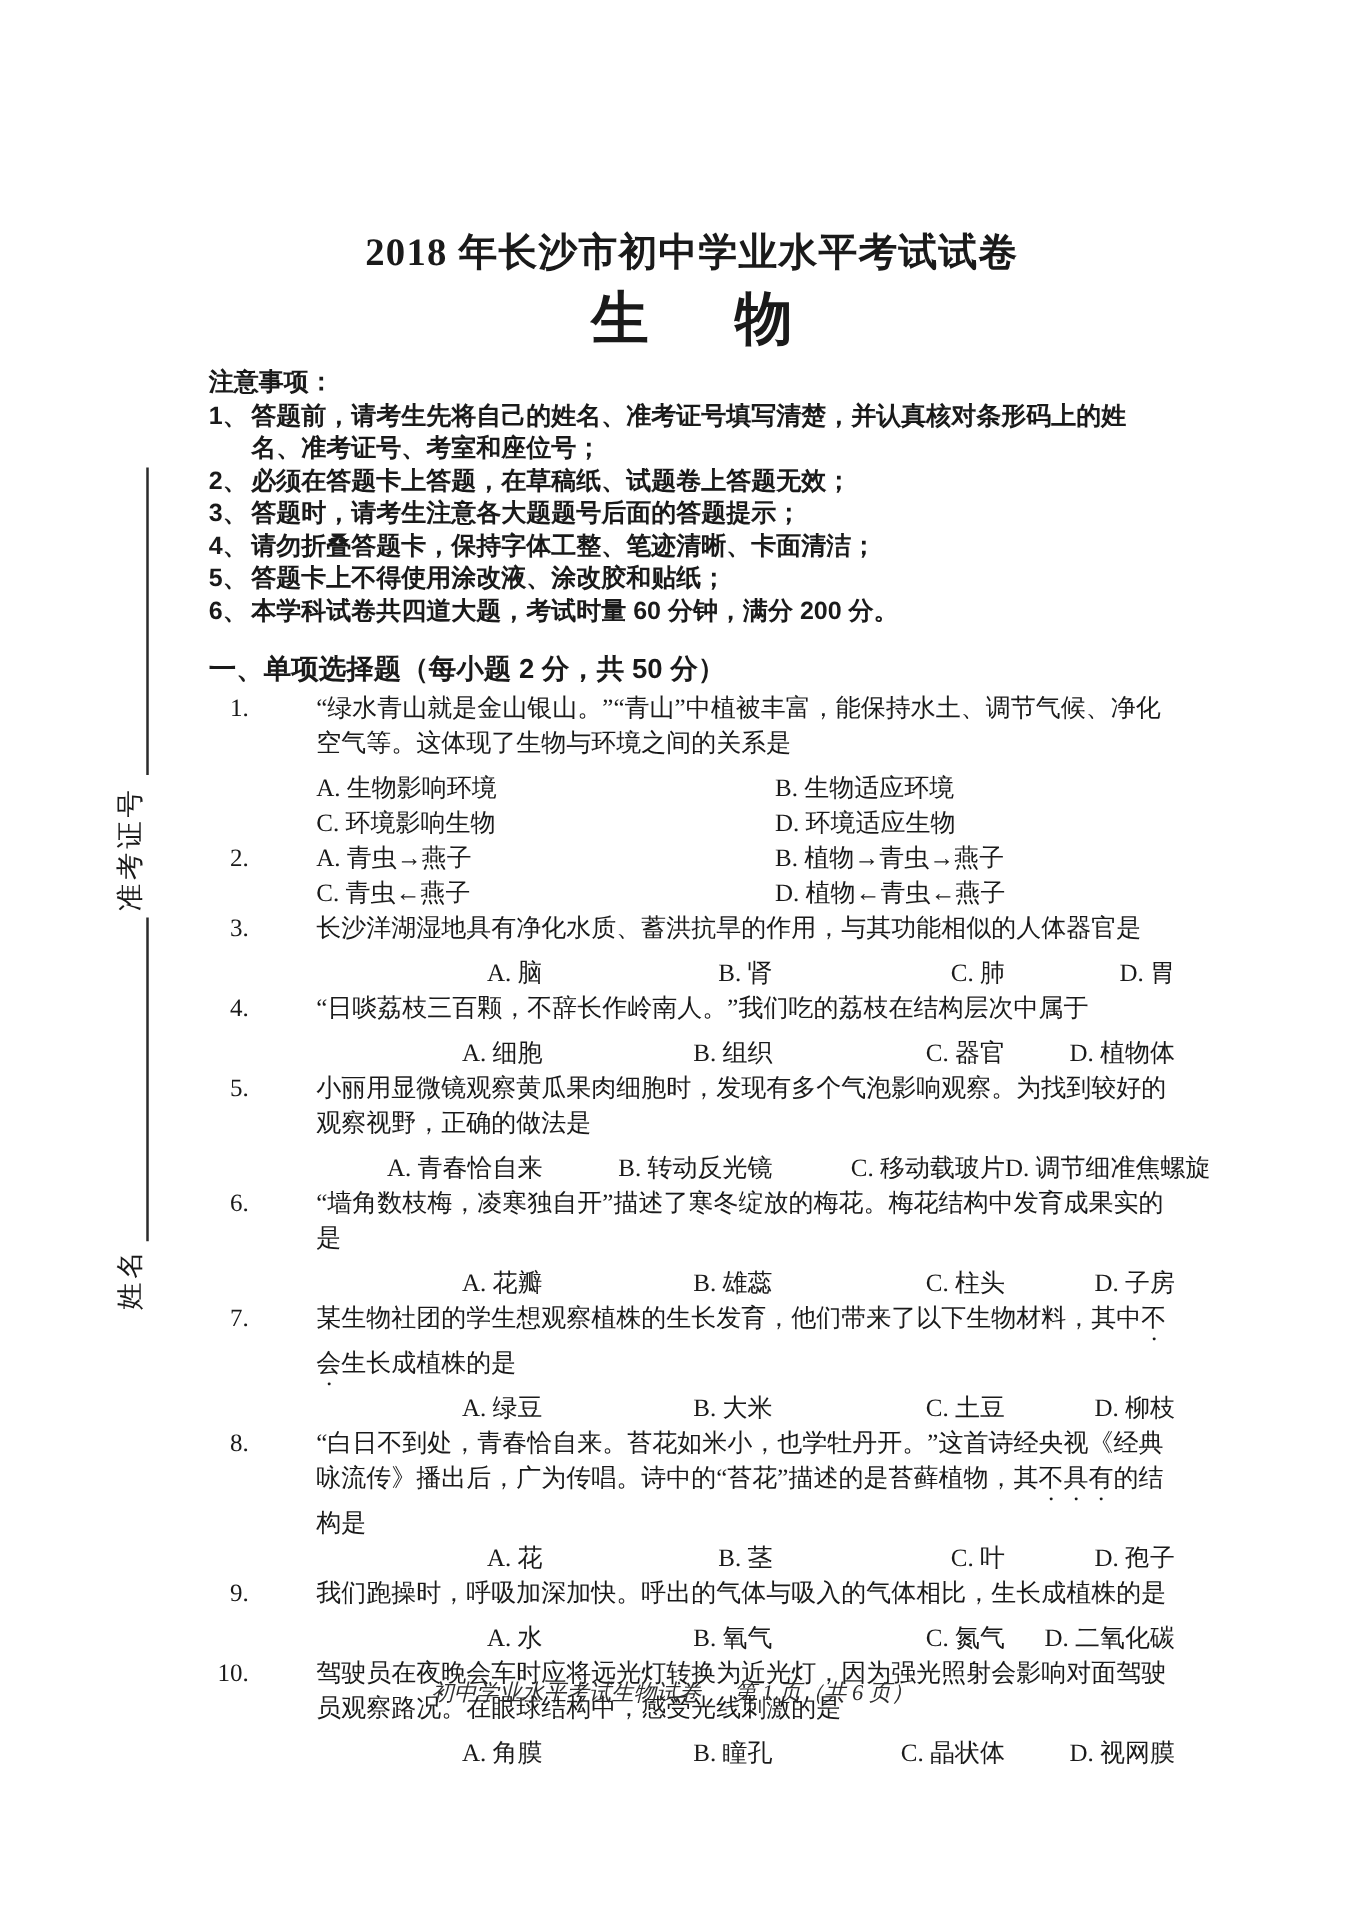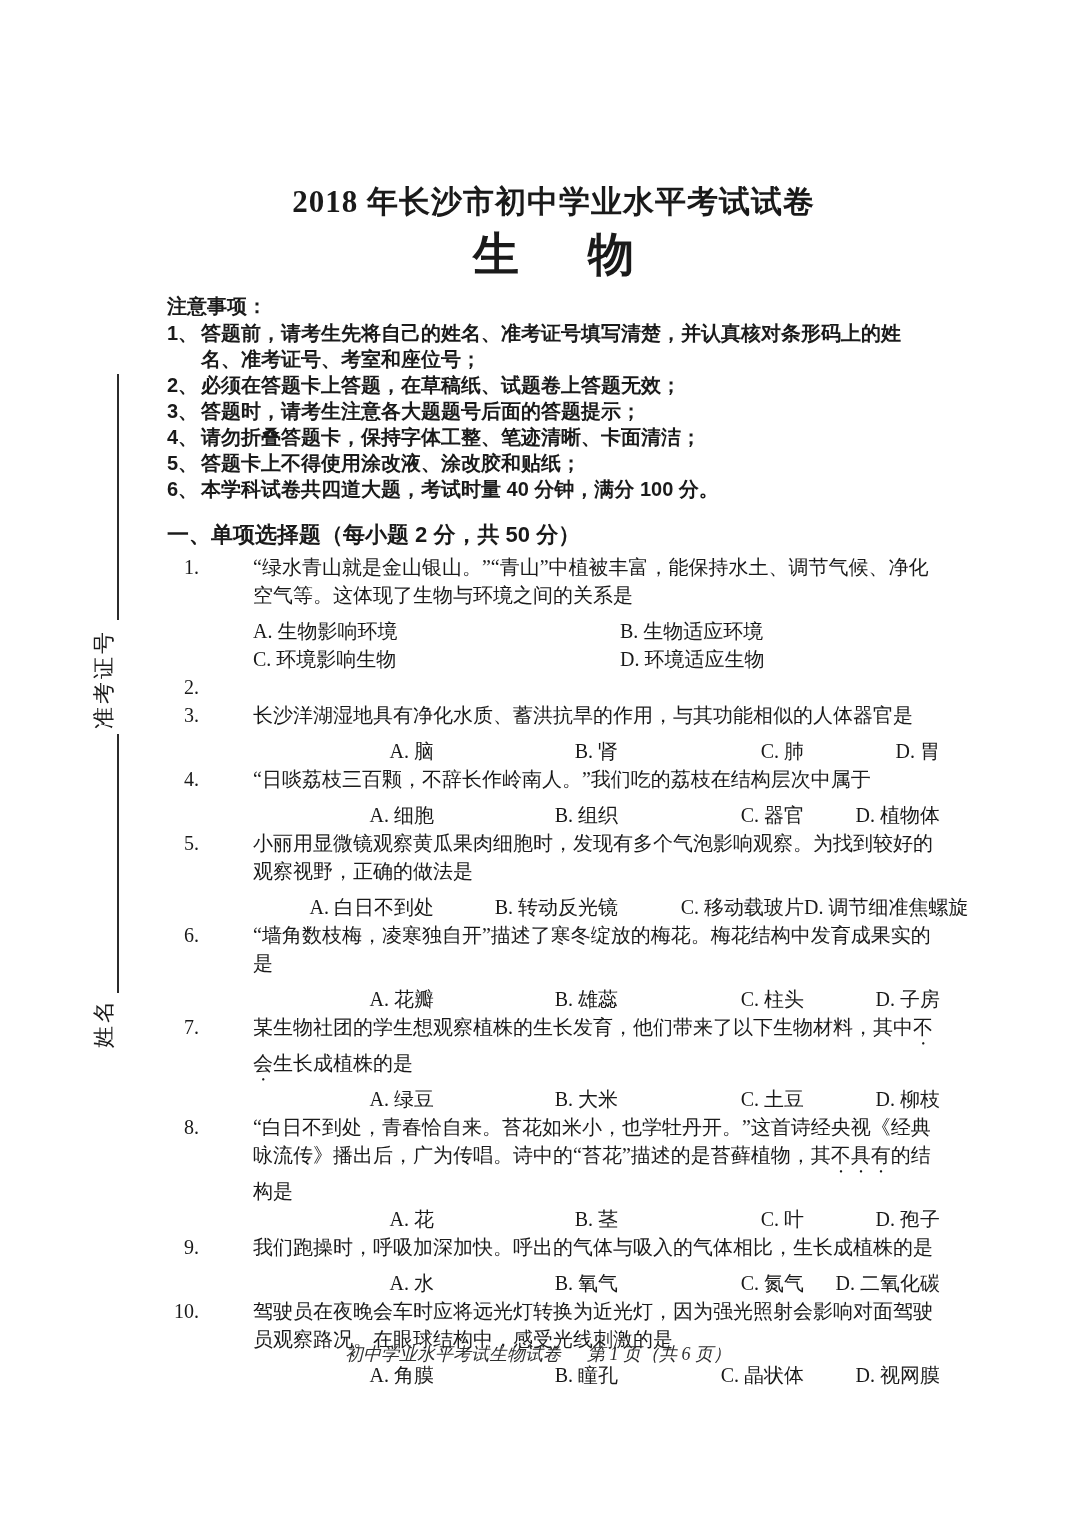--- a/index.html
+++ b/index.html
@@ -106,21 +106,21 @@
       <div class="notice-item">
         <span class="num">4、</span>
         <span class="txt">请勿折叠答题卡，保持字体工整、笔迹清晰、卡面清洁；</span>
       </div>
       <div class="notice-item">
         <span class="num">5、</span>
         <span class="txt">答题卡上不得使用涂改液、涂改胶和贴纸；</span>
       </div>
       <div class="notice-item">
         <span class="num">6、</span>
-        <span class="txt">本学科试卷共四道大题，考试时量 40 分钟，满分 100 分。</span>
+        <span class="txt">本学科试卷共四道大题，考试时量 60 分钟，满分 200 分。</span>
       </div>
     </div>
 
     <div class="section-heading">一、单项选择题（每小题 2 分，共 50 分）</div>
 
     <div class="questions">
 
       <div class="question">
         <div class="qnum">1.</div>
         <div class="qbody">
@@ -130,20 +130,26 @@
             <span class="opt">B. 生物适应环境</span>
             <span class="opt">C. 环境影响生物</span>
             <span class="opt">D. 环境适应生物</span>
           </div>
         </div>
       </div>
 
       <div class="question">
         <div class="qnum">2.</div>
         <div class="qbody">
+          <div class="opts cols2">
+            <span class="opt">A. 青虫→燕子</span>
+            <span class="opt">B. 植物→青虫→燕子</span>
+            <span class="opt">C. 青虫←燕子</span>
+            <span class="opt">D. 植物←青虫←燕子</span>
+          </div>
         </div>
       </div>
 
       <div class="question">
         <div class="qnum">3.</div>
         <div class="qbody">
           <div class="stem"><span>长沙洋湖湿地具有净化水质、蓄洪抗旱的作用，与其功能相似的人体器官是</span><span class="em"></span><span></span></div>
           <div class="opts cols4">
             <span class="opt">A. 脑</span>
             <span class="opt">B. 肾</span>
@@ -164,21 +170,21 @@
             <span class="opt">D. 植物体</span>
           </div>
         </div>
       </div>
 
       <div class="question">
         <div class="qnum">5.</div>
         <div class="qbody">
           <div class="stem"><span>小丽用显微镜观察黄瓜果肉细胞时，发现有多个气泡影响观察。为找到较好的观察视野，正确的做法是</span><span class="em"></span><span></span></div>
           <div class="opts cols4">
-            <span class="opt">A. 白日不到处</span>
+            <span class="opt">A. 青春恰自来</span>
             <span class="opt">B. 转动反光镜</span>
             <span class="opt">C. 移动载玻片</span>
             <span class="opt">D. 调节细准焦螺旋</span>
           </div>
         </div>
       </div>
 
       <div class="question">
         <div class="qnum">6.</div>
         <div class="qbody">

